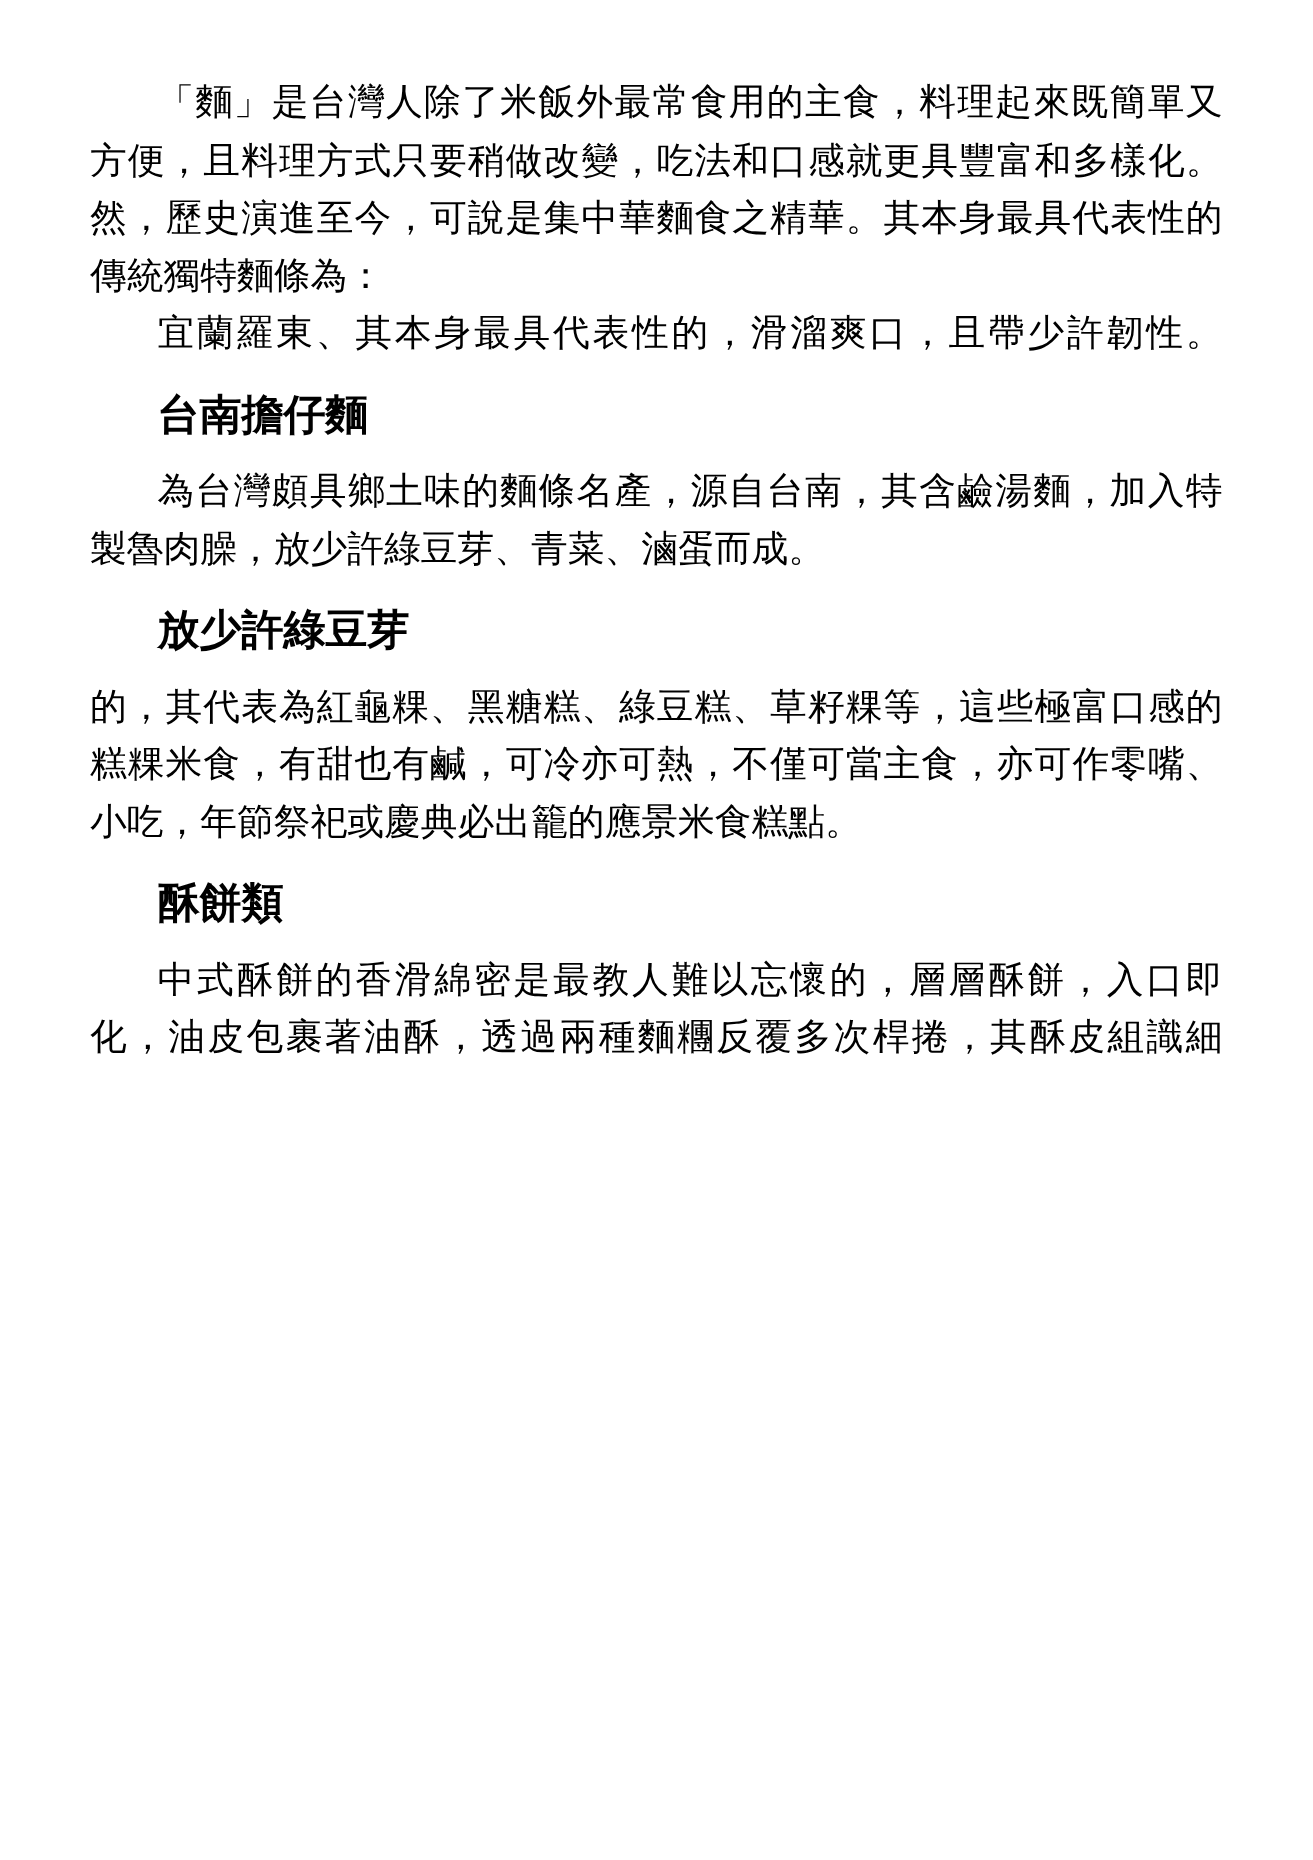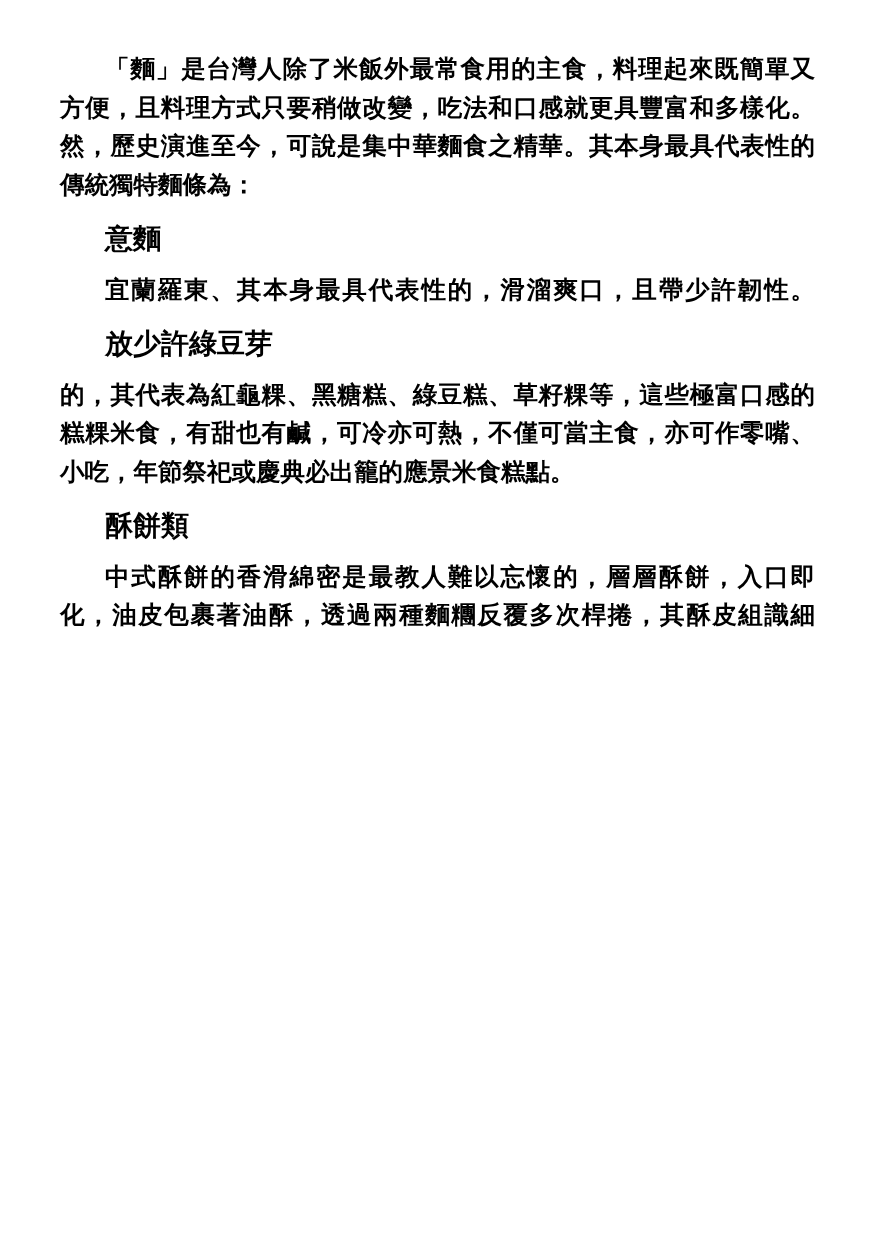--- a/index.html
+++ b/index.html
@@ -15,21 +15,21 @@
     position: relative;
     width: 875px;
     height: 1240px;
     background: #ffffff;
     padding: 50px 60px 0 60px;
   }
   .body-text {
     font-size: 24.5px;
     line-height: 38.5px;
   }
-  .para { margin: 0; font-weight: bold; }
+  .para { margin: 0; }
   .line {
     text-align: justify;
     text-justify: inter-character;
     min-height: 38.5px;
     white-space: normal;
   }
   .line.full  { text-align-last: justify; }
   .line.first { text-indent: 45px; }
   .line.plain { text-align: right; text-align-last: left; }
   .sec-heading {
@@ -62,27 +62,31 @@
     <div class="para">
       <div class="line first full">「麵」是台灣人除了米飯外最常食用的主食，料理起來既簡單又</div>
       <div class="line full">方便，且料理方式只要稍做改變，吃法和口感就更具豐富和多樣化。</div>
       <div class="line full">然，歷史演進至今，可說是集中華麵食之精華。其本身最具代表性的</div>
       <div class="line plain">傳統獨特麵條為：</div>
     </div>
 
 
 
     <div>
-      <div class="sec-heading">意麵</div>
       <div class="para">
         <div class="line first full">宜蘭羅東、其本身最具代表性的，滑溜爽口，且帶少許韌性。</div>
       </div>
     </div>
 
     <div>
+      <div class="sec-heading">台南擔仔麵</div>
+      <div class="para">
+        <div class="line first full">為台灣頗具鄉土味的麵條名產，源自台南，其含鹼湯麵，加入特</div>
+        <div class="line plain">製魯肉臊，放少許綠豆芽、青菜、滷蛋而成。</div>
+      </div>
     </div>
 
     <div>
       <div class="sec-heading">放少許綠豆芽</div>
       <div class="para">
         <div class="line full">的，其代表為紅龜粿、黑糖糕、綠豆糕、草籽粿等，這些極富口感的</div>
         <div class="line full">糕粿米食，有甜也有鹹，可冷亦可熱，不僅可當主食，亦可作零嘴、</div>
         <div class="line plain">小吃，年節祭祀或慶典必出籠的應景米食糕點。</div>
       </div>
     </div>

